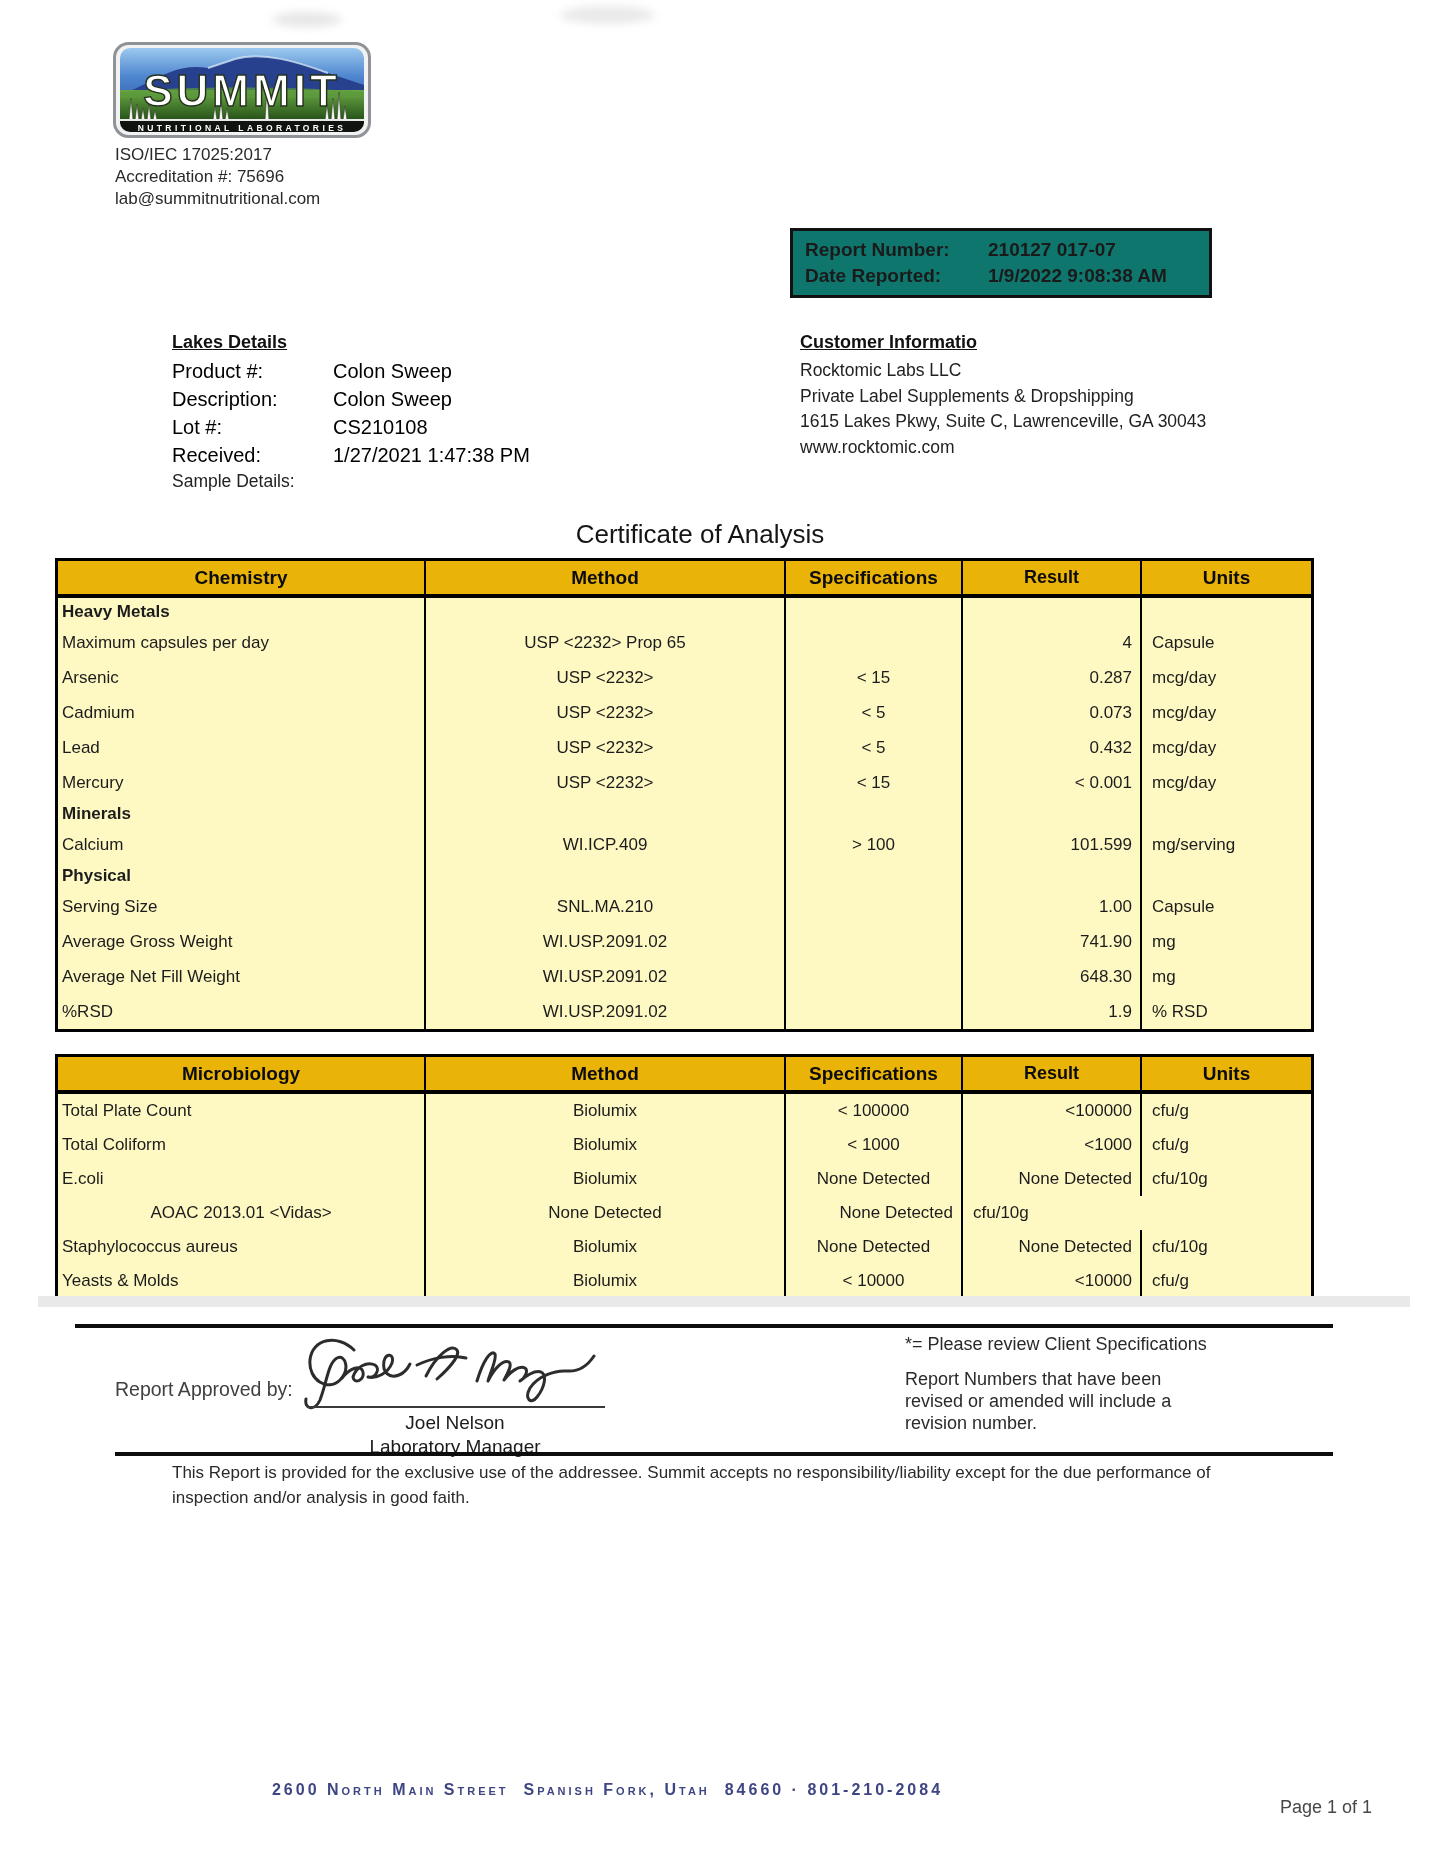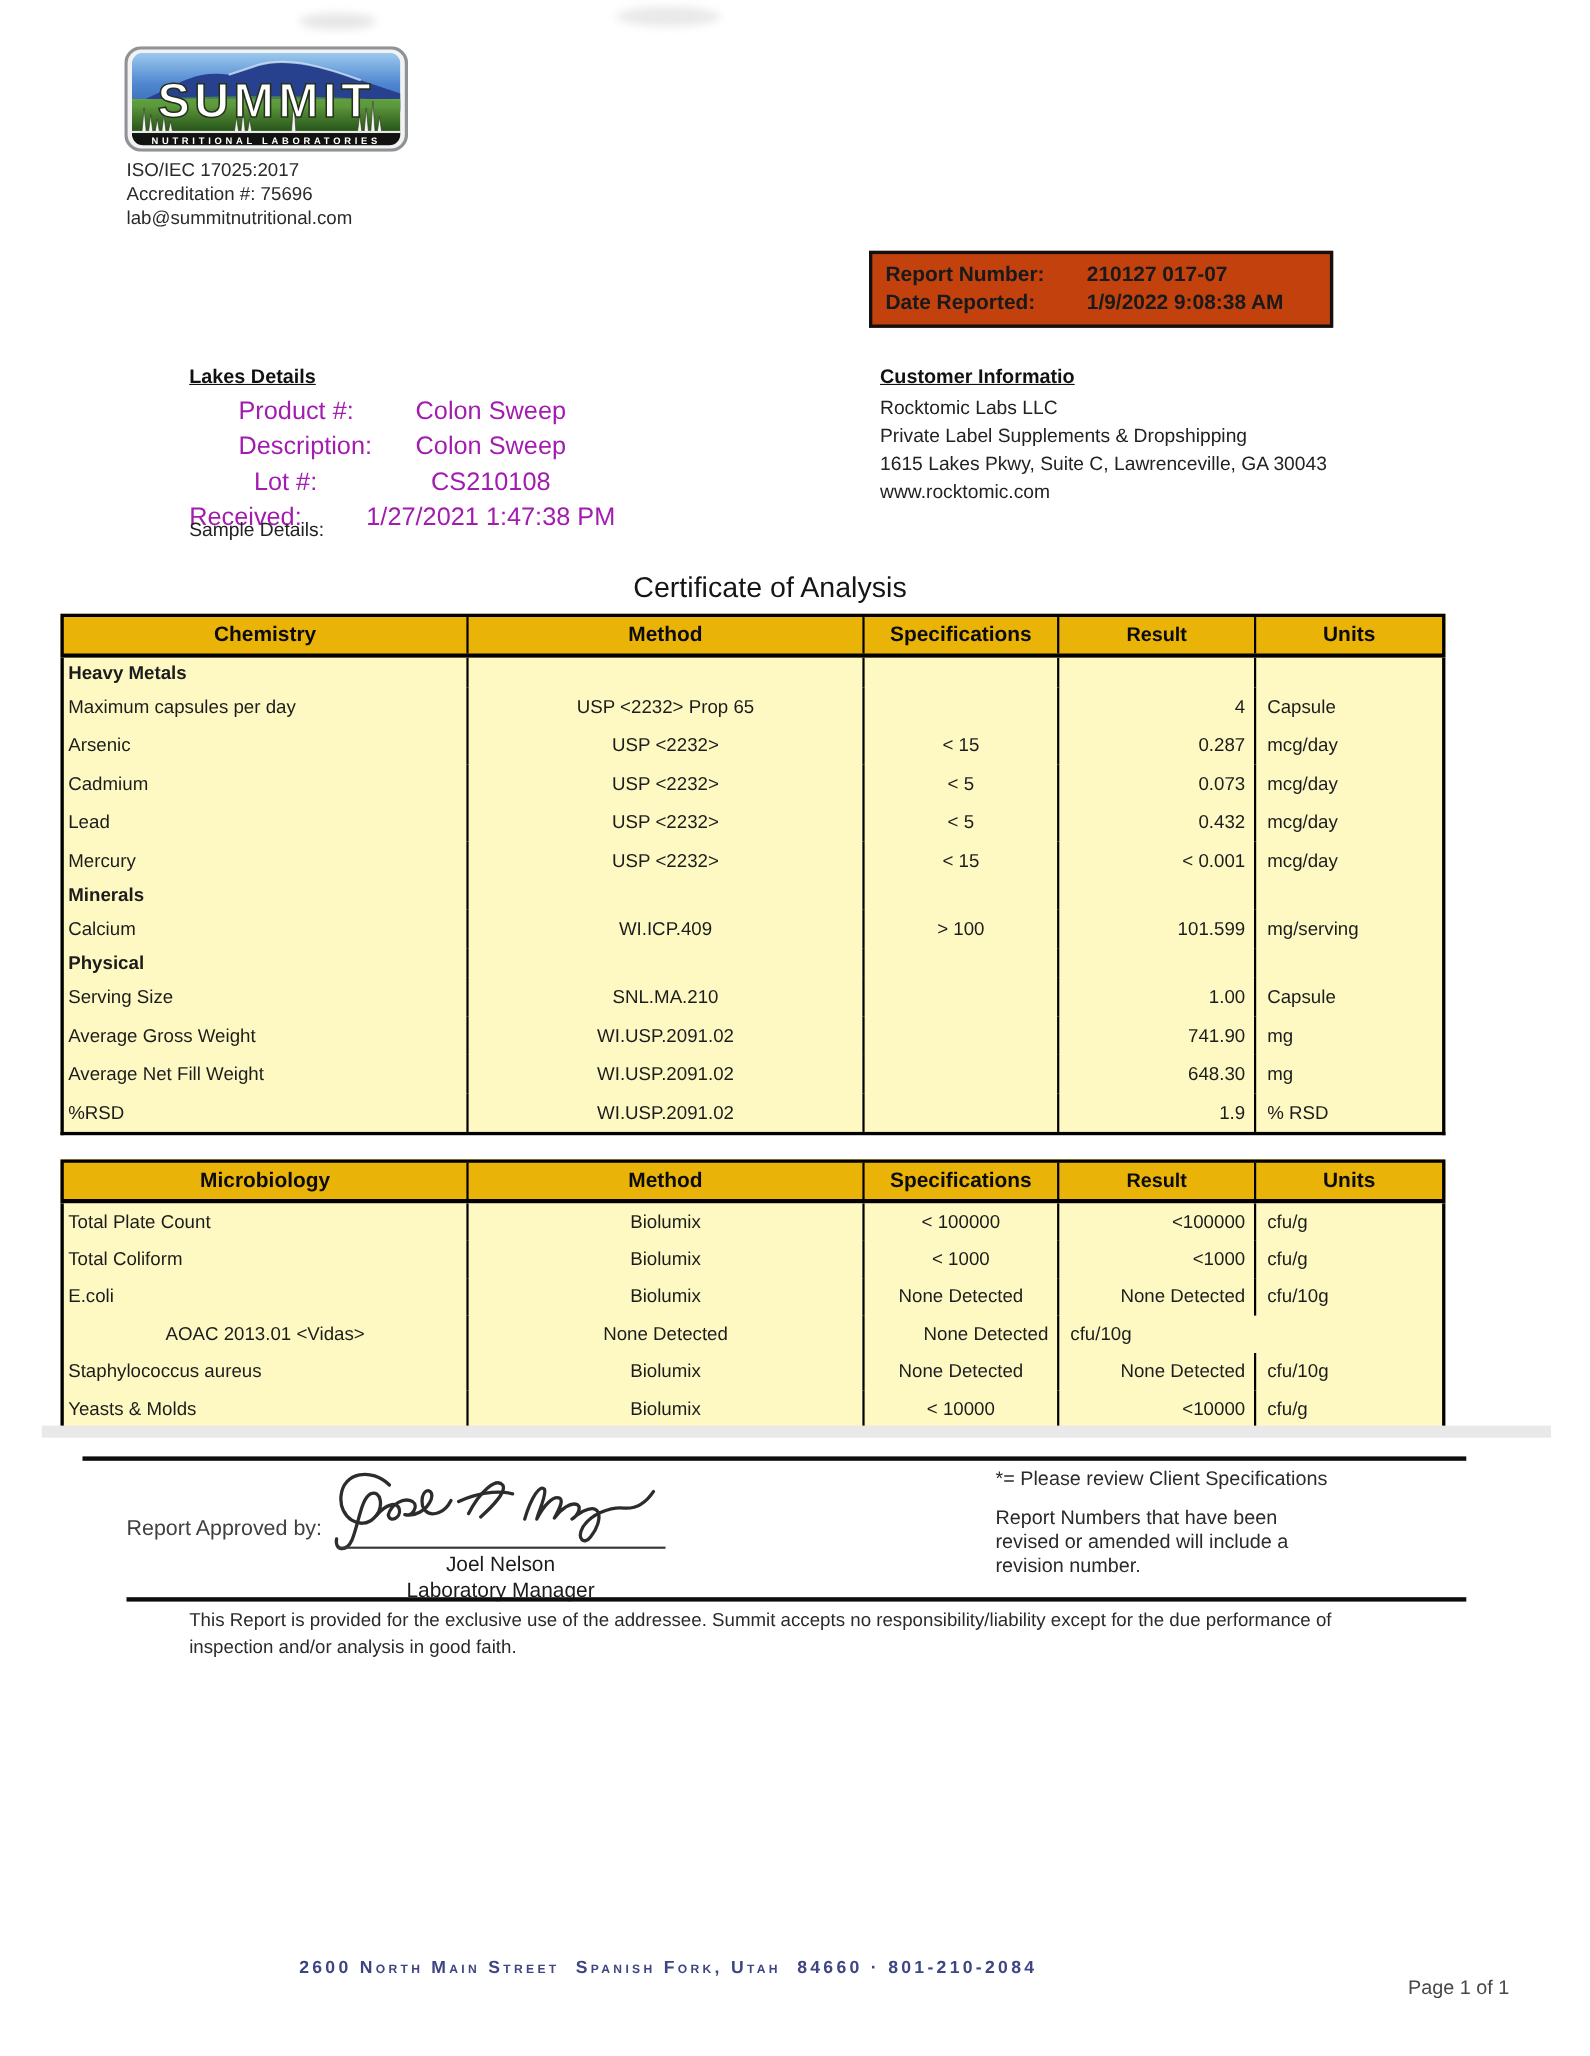--- a/index.html
+++ b/index.html
@@ -11,29 +11,29 @@
   }
   .abs { position:absolute; }
 
   
   .smudge { position:absolute; background:#c9c9c9; border-radius:50%; filter:blur(4px); }
   .hdr-line { position:absolute; left:115px; font-size:17px; color:#2a2a2a; }
 
   
   .report-box {
     position:absolute; left:790px; top:228px; width:422px; height:70px;
-    border:3px solid #111; padding:6px 12px; background:#c2410c;
+    border:3px solid #111; padding:6px 12px; background:#0f766e;
     display:flex; flex-direction:column; justify-content:space-around;
   }
   .rb-row { display:flex; font-weight:bold; font-size:19px; }
   .rb-label { width:183px; }
 
   
   .sec-heading { position:absolute; font-size:18px; font-weight:bold; text-decoration:underline; color:#111; }
-  .sd-row { display:flex; font-size:23px; margin-bottom:5px; color:#a21caf;justify-content:center; }
+  .sd-row { display:flex; font-size:20px; margin-bottom:5px; color:#000000; }
   .sd-label { width:161px; }
   .cust-line { font-size:17.5px; margin-bottom:4.5px; color:#222; }
 
   .cert-title { position:absolute; left:55px; top:519px; width:1290px; text-align:center; font-size:26px; color:#151515; }
 
   
   .tbl { position:absolute; left:55px; width:1259px; }
   .tbl-header {
     display:grid; grid-template-columns:368px 360px 177px 179px 1fr;
     border:3px solid #000; border-bottom:4px solid #000; height:40px; background:#eab308;

